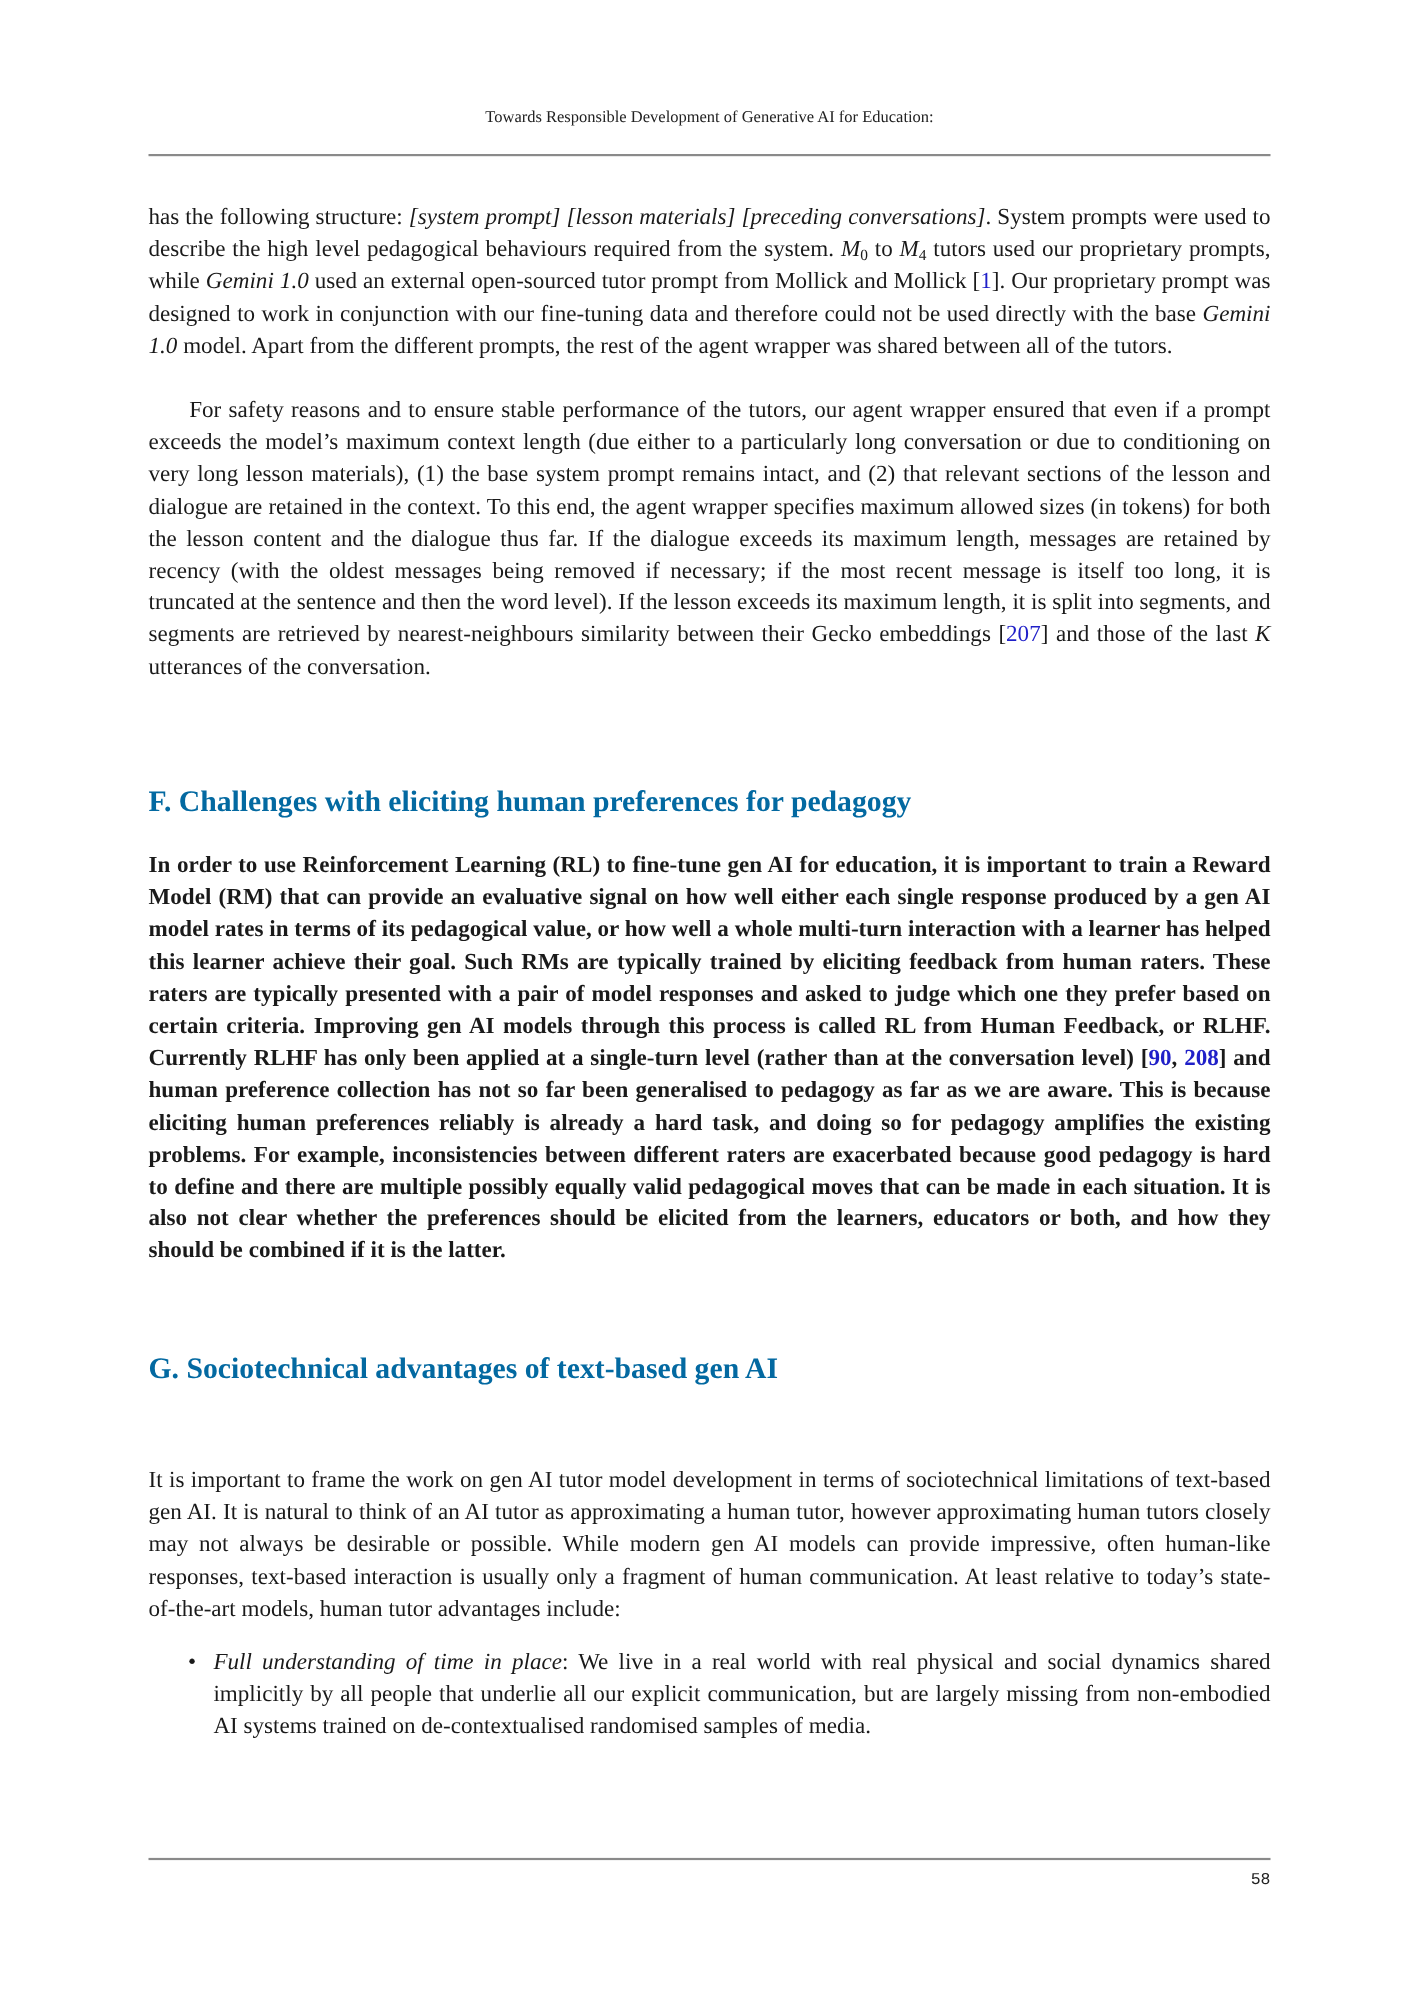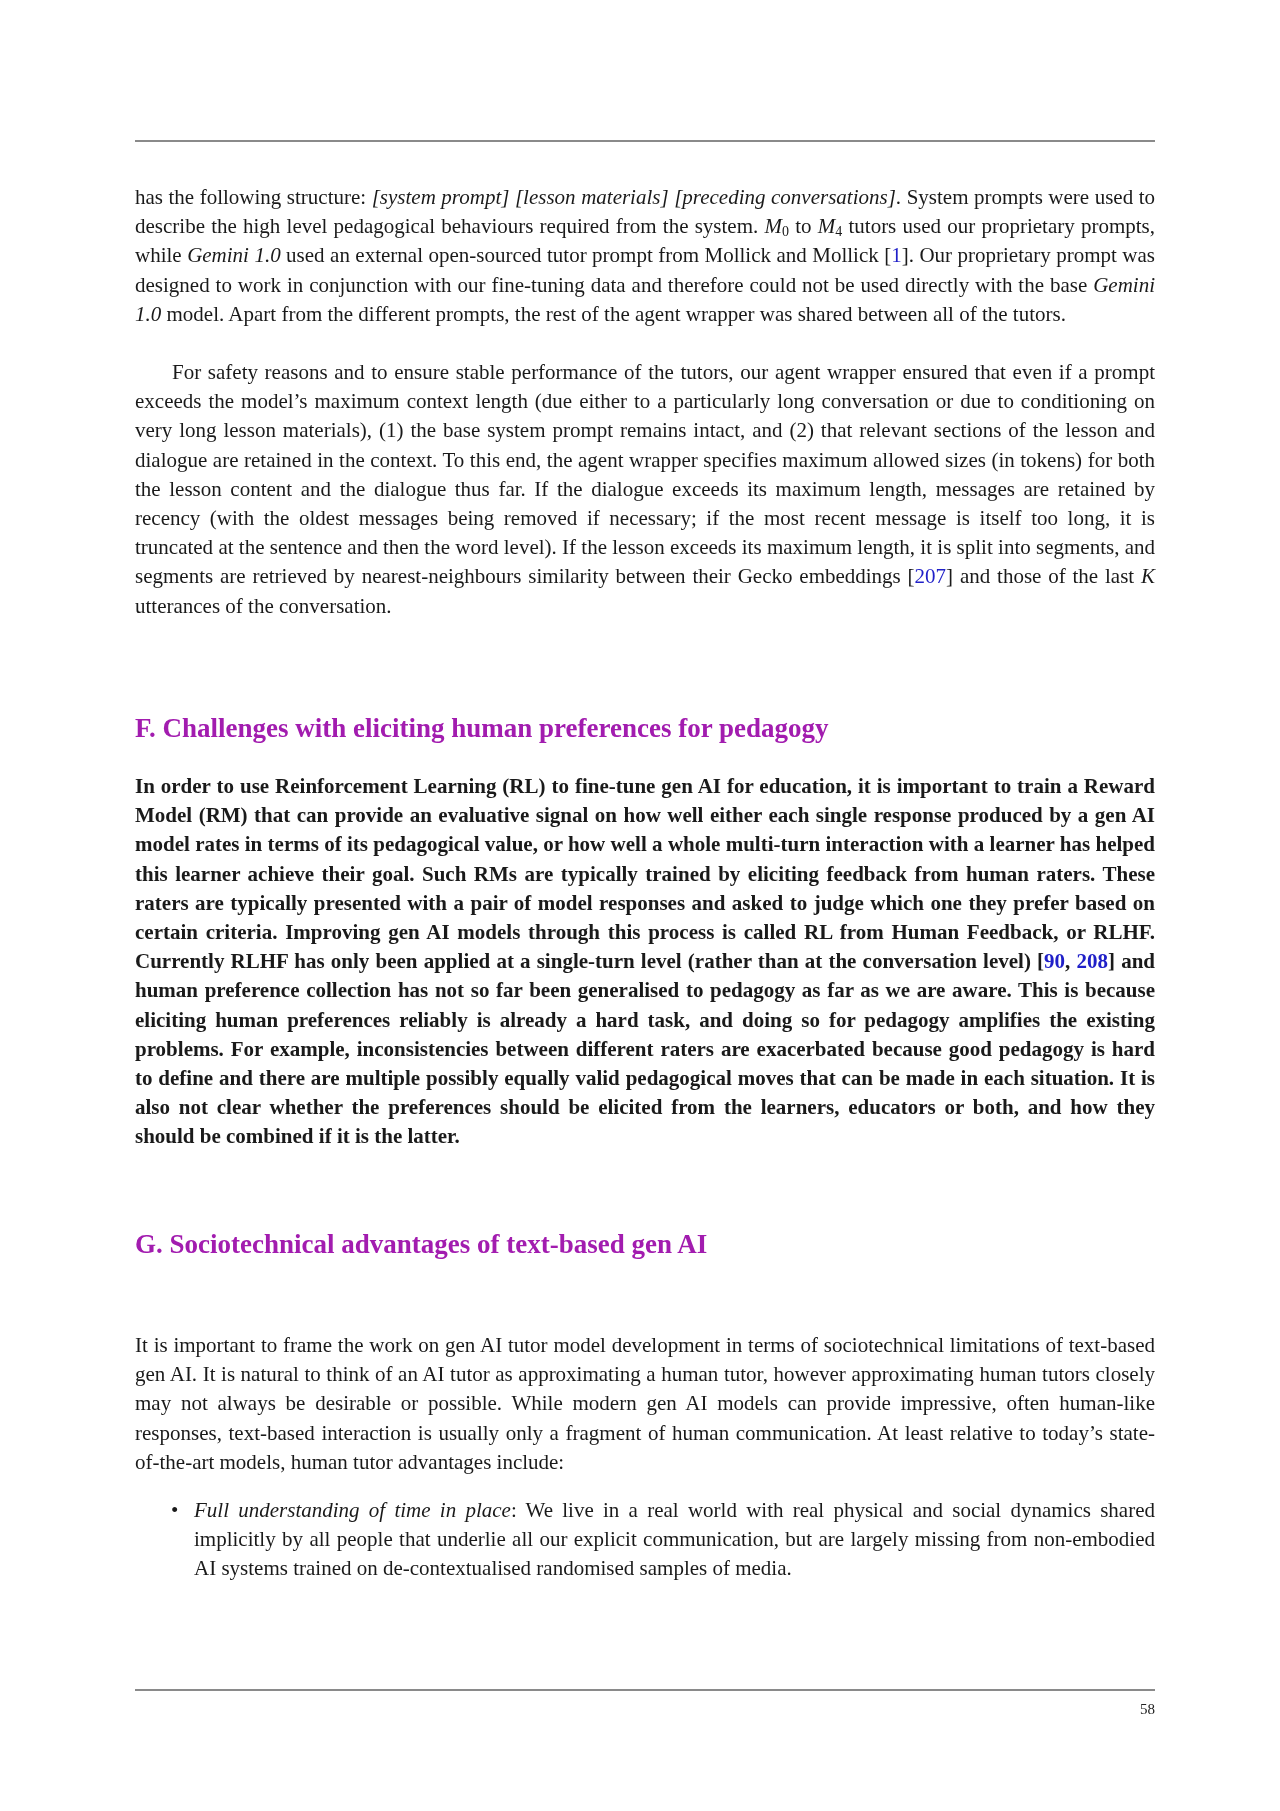--- a/index.html
+++ b/index.html
@@ -6,33 +6,34 @@
   body { width: 1280px; height: 1811px; position: relative; font-family: "DejaVu Serif", "Liberation Serif", serif; color: #1a1a1a; }
   .page { position: absolute; left: 135px; width: 1020px; top: 0; }
   .running-head { position: absolute; top: 97px; left: 0; width: 1020px; text-align: center; font-size: 15px; line-height: 20px; color: #222; font-family: "Liberation Serif", "DejaVu Serif", serif; }
   .head-rule { position: absolute; top: 140px; left: 0; width: 1020px; height: 2px; background: #8a8a8a; }
   .body-text { position: absolute; left: 0; width: 1020px; font-size: 21px; line-height: 29.2px; text-align: justify; font-family: "Liberation Serif", "DejaVu Serif", serif; }
   .body-text p { margin: 0; }
   .indent { text-indent: 37px; }
   .cite { color: #1f1fc8; }
   em, .it { font-style: italic; }
   sub { font-size: 14px; vertical-align: -3px; line-height: 0; }
-  .section-title { position: absolute; left: 0; font-size: 27px; font-weight: bold; font-family: "Liberation Serif", "DejaVu Serif", serif; color: #a21caf; }
+  .section-title { position: absolute; left: 0; font-size: 27px; font-weight: bold; font-family: "Liberation Serif", "DejaVu Serif", serif; color: #0369a1; }
   .bullet-list { position: absolute; left: 0; width: 1020px; margin: 0; padding: 0; list-style: none; font-size: 21px; line-height: 29.2px; text-align: justify; font-family: "Liberation Serif", "DejaVu Serif", serif; }
   .bullet-list li { position: relative; padding-left: 59px; }
   .bullet-list li .dot { position: absolute; left: 36px; top: 0; }
   .foot-rule { position: absolute; top: 1689px; left: 0; width: 1020px; height: 2px; background: #8a8a8a; }
-  .page-number { position: absolute; top: 1701px; right: 0; font-size: 15px; font-family: Liberation Serif, serif; color: #222; text-align: right; }
+  .page-number { position: absolute; top: 1701px; right: 0; font-size: 15px; font-family: Liberation Mono, monospace; color: #222; text-align: right; }
 </style>
 </head>
 <body>
 
 <div class="page">
 
   <div class="running-head">
+    <div>Towards Responsible Development of Generative AI for Education:</div>
   </div>
   <div class="head-rule"></div>
 
   <div class="body-text" style="top:183px;">
     <p>
       <span>has the following structure: </span><em>[system prompt] [lesson materials] [preceding conversations]</em><span>. System prompts were used to describe the high level pedagogical behaviours required from the system. </span><em>M</em><sub>0</sub><span> to </span><em>M</em><sub>4</sub><span> tutors used our proprietary prompts, while </span><em>Gemini 1.0</em><span> used an external open-sourced tutor prompt from Mollick and Mollick [</span><a class="cite">1</a><span>]. Our proprietary prompt was designed to work in conjunction with our fine-tuning data and therefore could not be used directly with the base </span><em>Gemini 1.0</em><span> model. Apart from the different prompts, the rest of the agent wrapper was shared between all of the tutors.</span>
     </p>
   </div>
 
   <div class="body-text" style="top:358px;">

